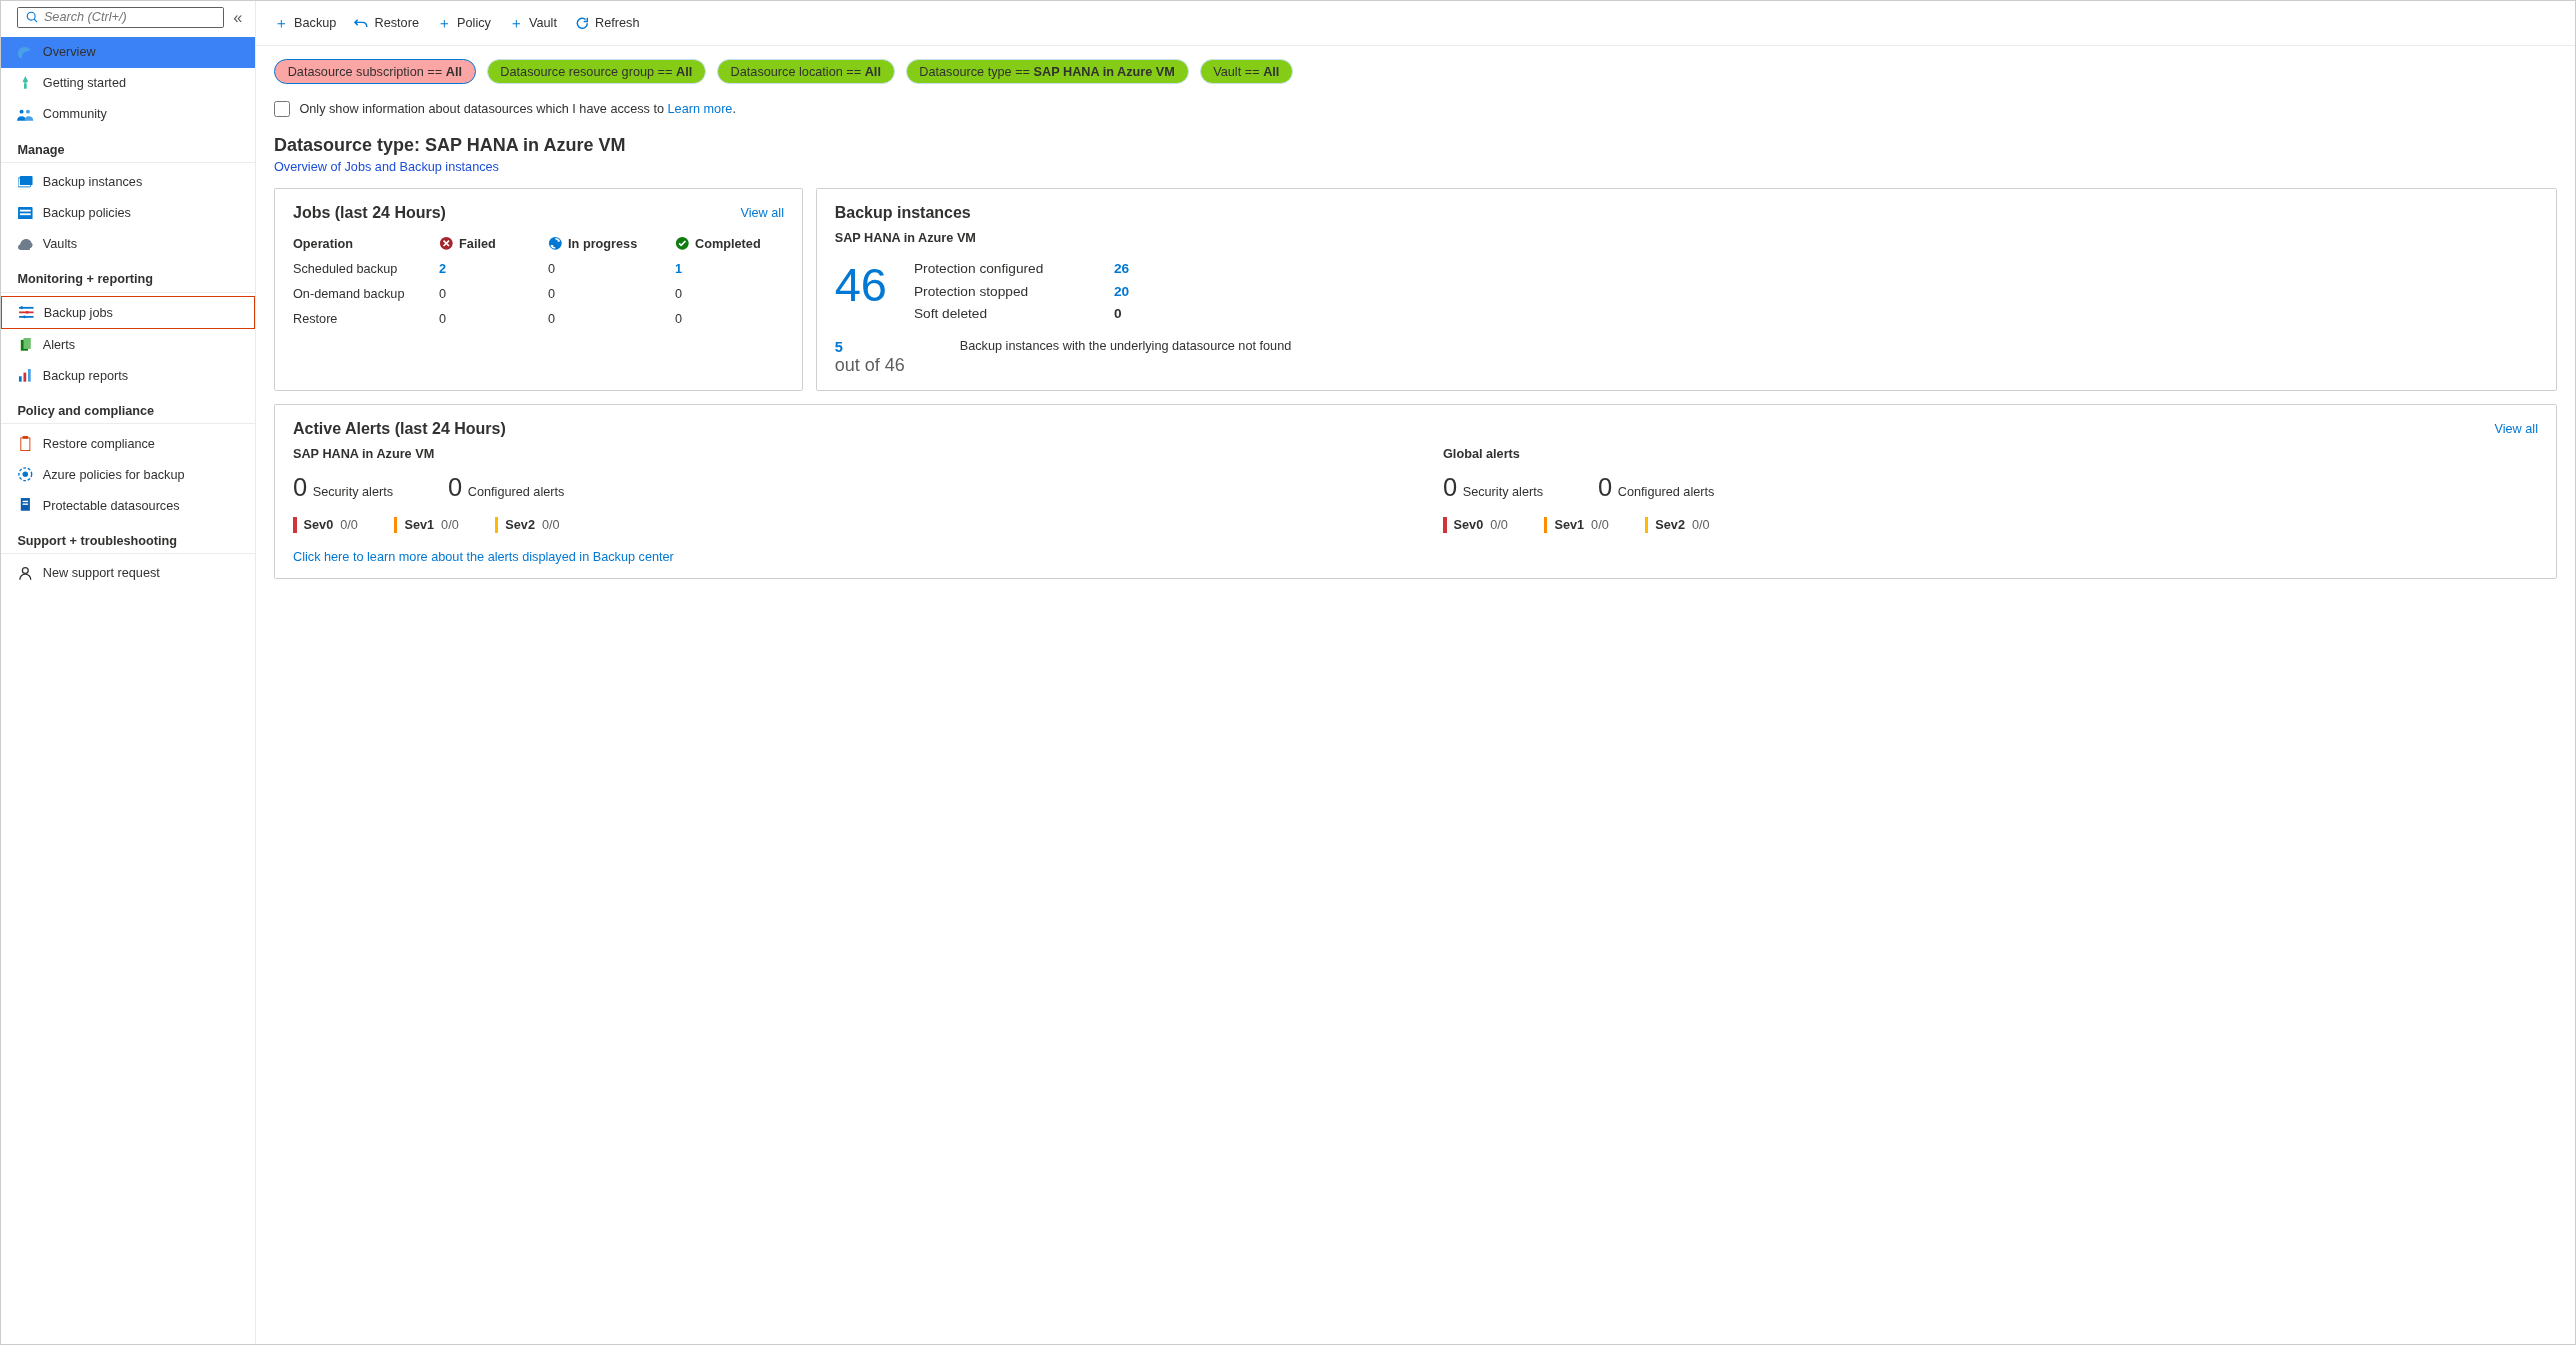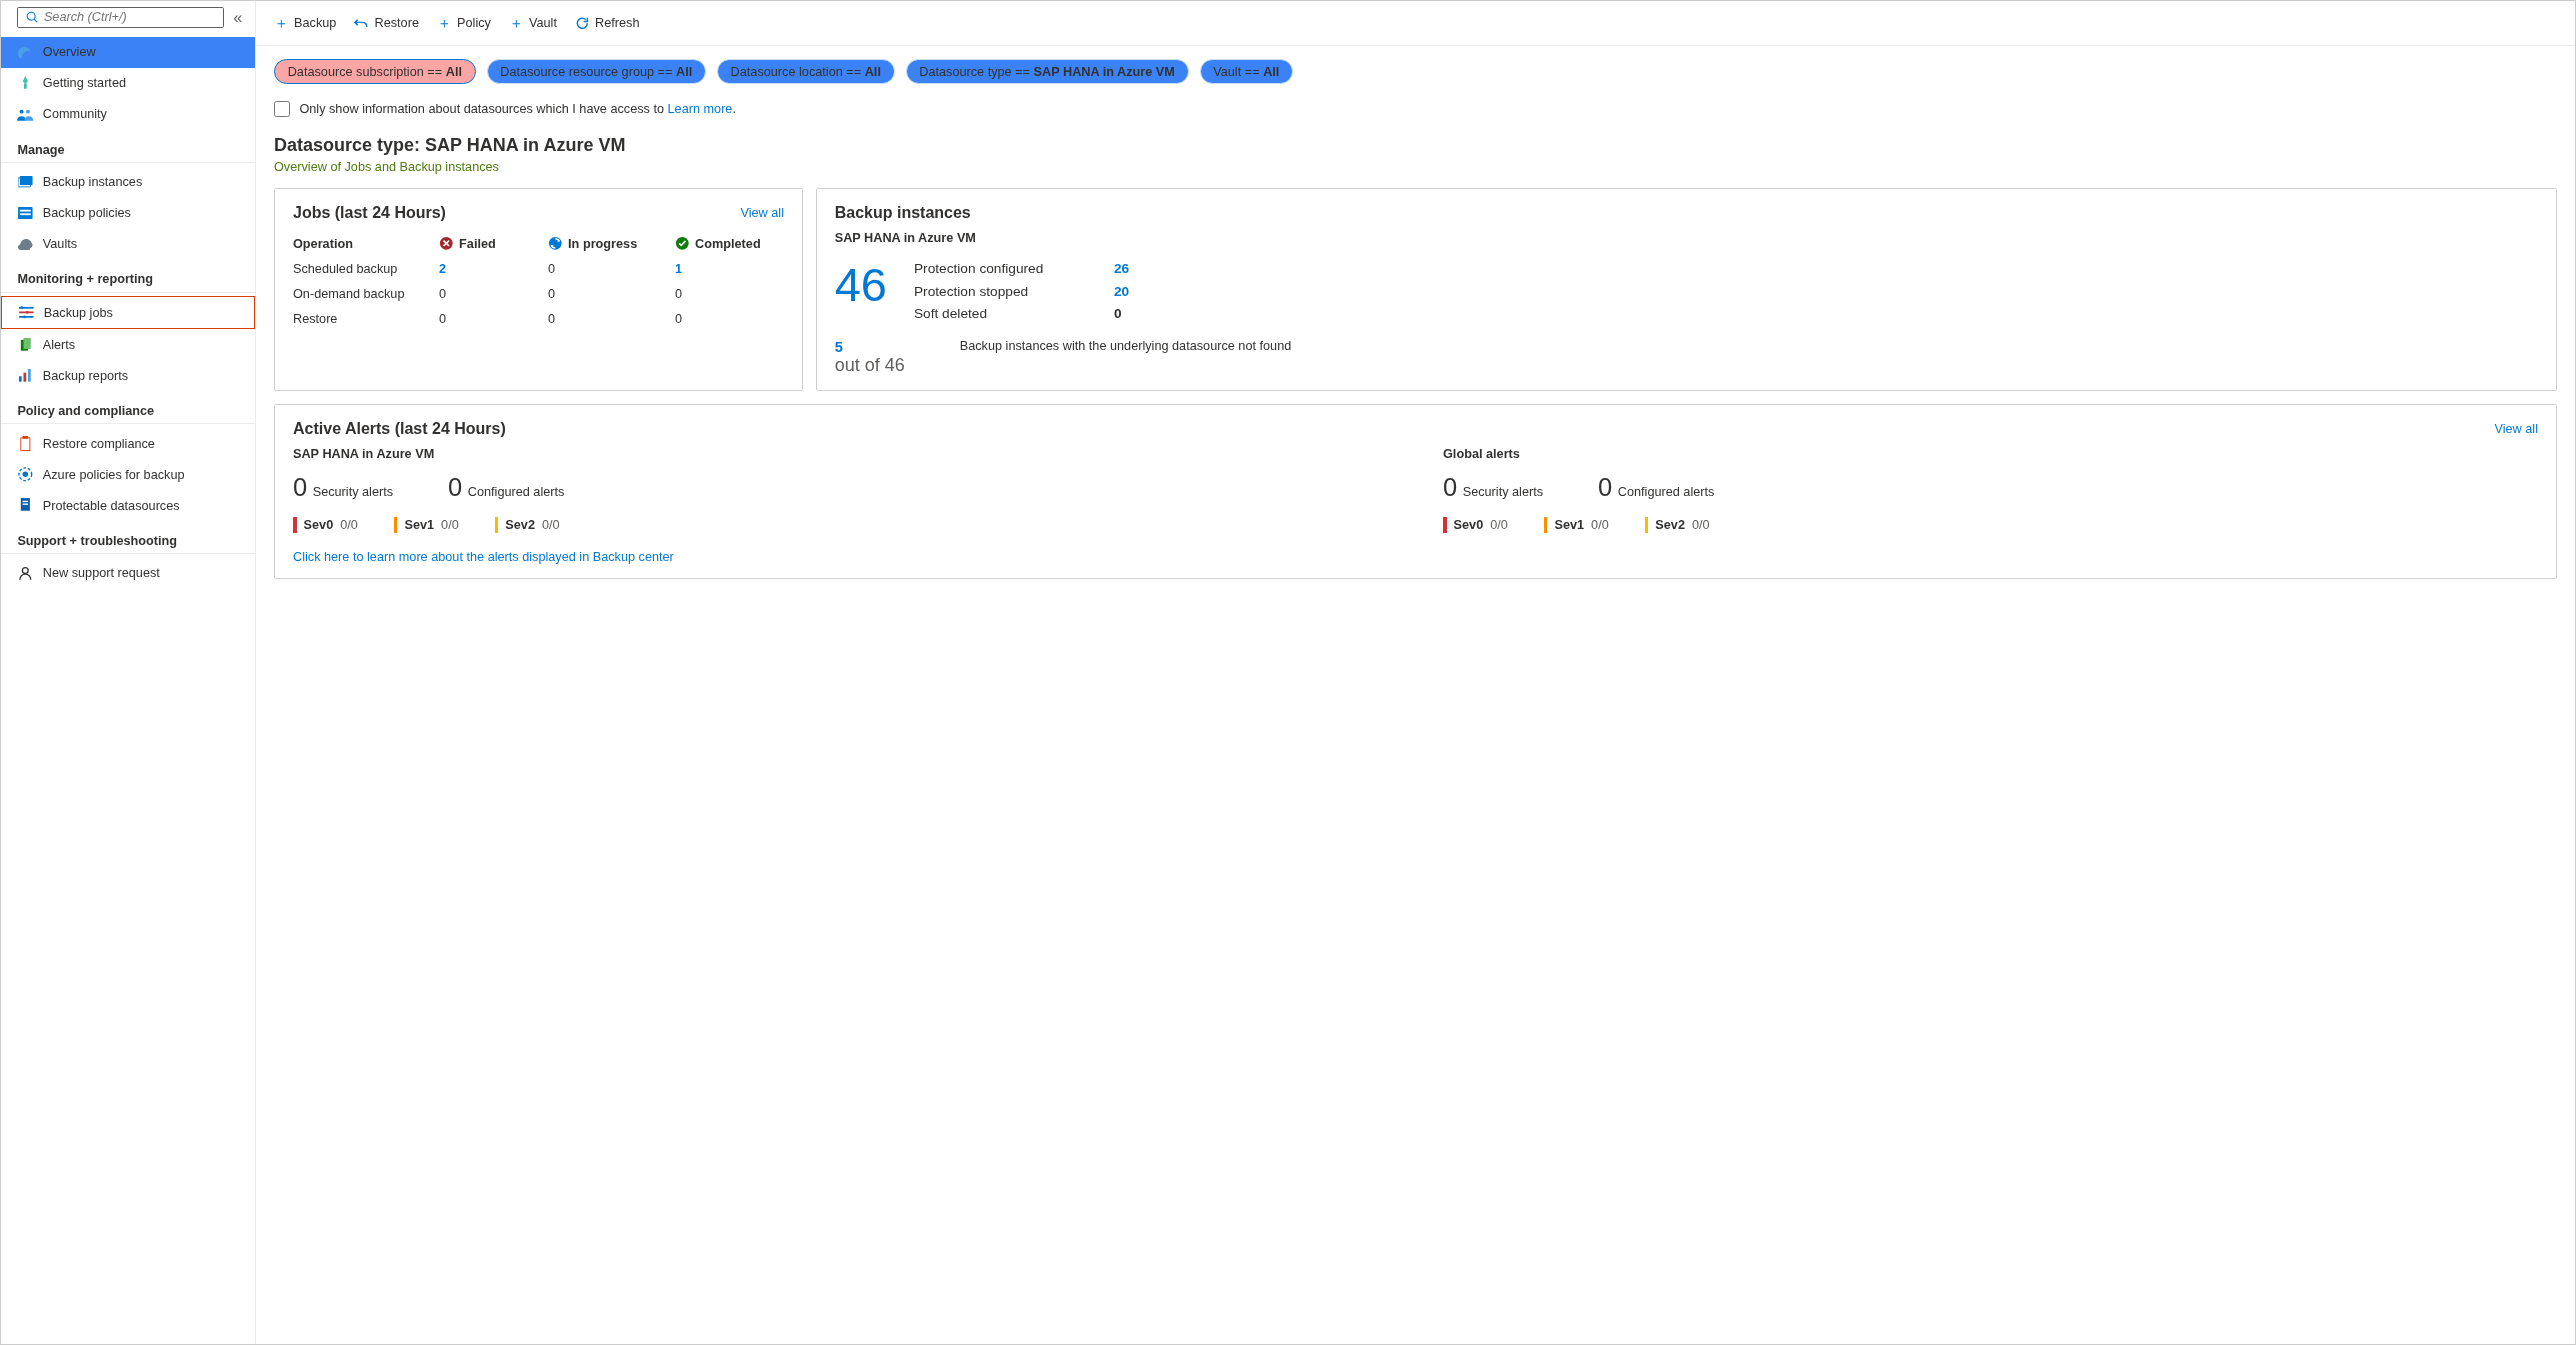--- a/index.html
+++ b/index.html
@@ -21,29 +21,29 @@
   .nav-item { display: flex; align-items: center; gap: 9px; padding: 7.3px 16.4px; cursor: pointer; font-size: 12.7px; color: #323130; }
   .nav-item.selected { background: #3b82f6; }
   .nav-item.highlighted { border: 1.8px solid #d83b01; }
   .nav-icon { width: 16.4px; height: 16.4px; display: inline-flex; align-items: center; justify-content: center; }
   .section-head { padding: 12.7px 16.4px 5.5px; font-weight: 600; color: #323130; border-bottom: 0.9px solid #edebe9; margin-bottom: 3.6px; }
   .main { flex: 1; overflow: auto; padding: 0; }
   .toolbar { display: flex; align-items: center; gap: 18px; padding: 12.7px 18px; border-bottom: 0.9px solid #edebe9; }
   .toolbar-btn { display: flex; align-items: center; gap: 5.5px; color: #323130; cursor: pointer; font-size: 12.7px; }
   .toolbar-btn .plus, .toolbar-btn .circ { color: #0078d4; font-size: 14.6px; }
   .filters { display: flex; gap: 11px; padding: 12.7px 18px 9px; flex-wrap: wrap; }
-  .pill { background: #3b82f6; border: 0.9px solid #c7e0f4; border-radius: 14.6px; padding: 4.6px 12.7px; font-size: 12.7px; cursor: pointer; display: inline-flex; align-items: center; gap: 3.6px; }
+  .pill { background: #84cc16; border: 0.9px solid #c7e0f4; border-radius: 14.6px; padding: 4.6px 12.7px; font-size: 12.7px; cursor: pointer; display: inline-flex; align-items: center; gap: 3.6px; }
   .pill.active { background: #fca5a5; border-color: #0078d4; }
   .pill b { font-weight: 700; }
   .checkrow { display: flex; align-items: center; gap: 9px; padding: 7.3px 18px 14.6px; font-size: 12.7px; }
   .checkrow input { width: 16.4px; height: 16.4px; }
   .checkrow a { color: #0078d4; text-decoration: none; }
   .overview-head { padding: 3.6px 18px 14.6px; }
   .overview-head h2 { font-size: 18px; font-weight: 600; margin-bottom: 3.6px; }
-  .overview-head .subtitle { color: #4d7c0f; font-size: 12.7px; }
+  .overview-head .subtitle { color: #1d4ed8; font-size: 12.7px; }
   .cards-row { display: flex; gap: 12.7px; padding: 0 18px 12.7px; }
   .card { border: 0.9px solid #cfcfcf; border-radius: 1.8px; background: #fff; padding: 14.6px 18px; }
   .card.jobs { flex: 0 0 492px; }
   .card.instances { flex: 1; }
   .card-head { display: flex; justify-content: space-between; align-items: center; margin-bottom: 9px; }
   .card-head .title { font-weight: 700; font-size: 16px; }
   .card-head a { color: #0078d4; text-decoration: none; font-size: 12.7px; }
   .jobs-table { font-size: 12.7px; }
   .jobs-table .row { display: grid; grid-template-columns: 146px 109px 127px 109px; padding: 5.5px 0; align-items: center; }
   .jobs-table .hdr { font-weight: 700; }

